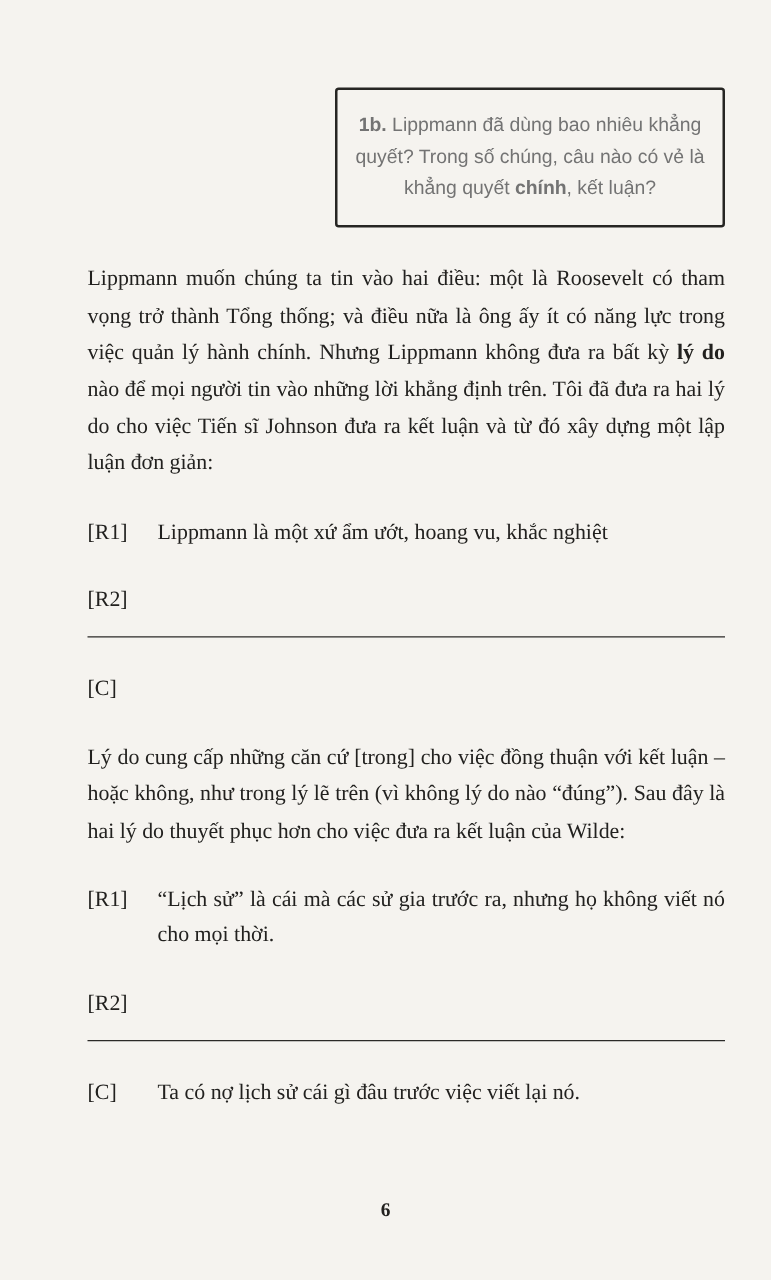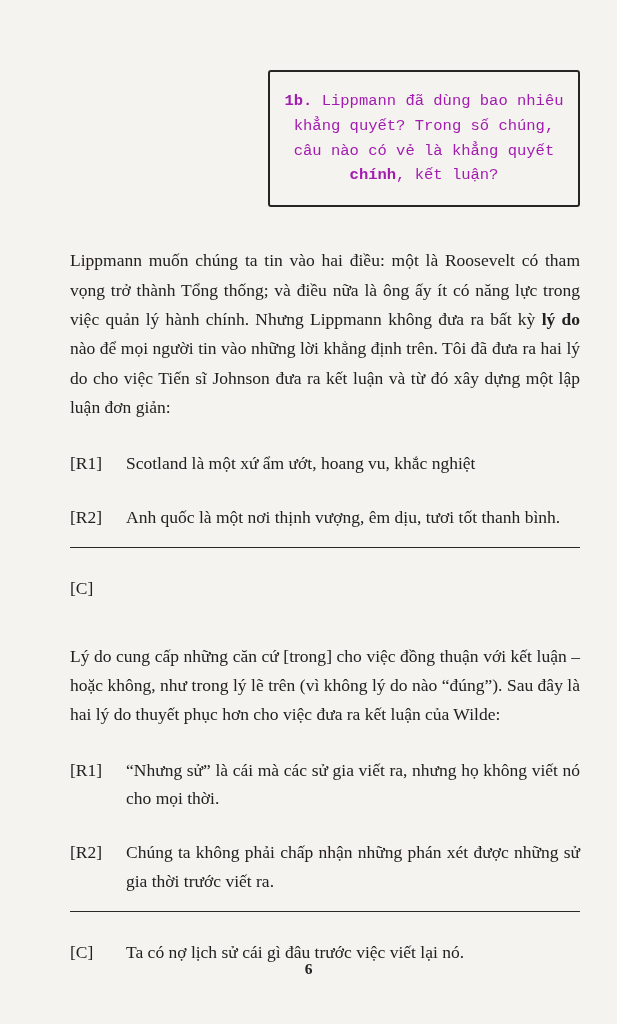--- a/index.html
+++ b/index.html
@@ -22,30 +22,30 @@
   }
 
   
   .callout {
     margin: 70px 0 0 auto;
     width: 312px;
     border: 2px solid #262523;
     border-radius: 3px;
     padding: 17px 14px;
     text-align: center;
-    font-family: Liberation Mono, monospace;
+    font-family: Liberation Sans, sans-serif;
     font-size: 15.5px;
     line-height: 1.6;
-    color: #a21caf;
+    color: #737373;
   }
   .callout .b { font-weight: bold; }
 
   
   .para {
-    margin-top: 39px;
+    margin-top: 26px;
     font-size: 17.5px;
     line-height: 1.68;
     text-align: justify;
   }
   .para .b { font-weight: bold; }
   .para .i { }
 
   .arg-block { margin-top: 14px; }
   .arg-row {
     display: grid;
@@ -83,44 +83,42 @@
       <span class="b">1b.</span><span> Lippmann đã dùng bao nhiêu khẳng quyết? Trong số chúng, câu nào có vẻ là khẳng quyết </span><span class="b">chính</span><span>, kết luận?</span>
     </div>
 
     <p class="para">
       <span>Lippmann muốn chúng ta tin vào hai điều: một là Roosevelt có tham vọng trở thành Tổng thống; và điều nữa là ông ấy ít có năng lực trong việc quản lý hành chính. Nhưng Lippmann không đưa ra bất kỳ </span><span class="b">lý do</span><span> nào để mọi người tin vào những lời khẳng định trên. Tôi đã đưa ra hai lý do cho việc Tiến sĩ Johnson đưa ra kết luận và từ đó xây dựng một lập luận đơn giản:</span>
     </p>
 
     <div class="arg-block">
       <div class="arg-row">
         <span class="label">[R1]</span>
-        <span class="text">Scotland là một xứ ẩm ướt, hoang vu, khắc nghiệt</span>
+        <span class="text">Lippmann là một xứ ẩm ướt, hoang vu, khắc nghiệt</span>
       </div>
       <div class="arg-row">
         <span class="label">[R2]</span>
-        <span class="text">Anh quốc là một nơi thịnh vượng, êm dịu, tươi tốt thanh bình.</span>
       </div>
       <hr class="divider">
       <div class="arg-row">
         <span class="label">[C]</span>
       </div>
     </div>
 
     <p class="para">
       <span>Lý do cung cấp những </span><span class="i">căn cứ</span><span> [</span><span class="i">trong</span><span>] cho việc đồng thuận với kết luận – hoặc không, như trong lý lẽ trên (vì không lý do nào “đúng”). Sau đây là hai lý do thuyết phục hơn cho việc đưa ra kết luận của Wilde:</span>
     </p>
 
     <div class="arg-block">
       <div class="arg-row">
         <span class="label">[R1]</span>
-        <span class="text">“Nhưng sử” là cái mà các sử gia viết ra, nhưng họ không viết nó cho mọi thời.</span>
+        <span class="text">“Lịch sử” là cái mà các sử gia trước ra, nhưng họ không viết nó cho mọi thời.</span>
       </div>
       <div class="arg-row">
         <span class="label">[R2]</span>
-        <span class="text">Chúng ta không phải chấp nhận những phán xét được những sử gia thời trước viết ra.</span>
       </div>
       <hr class="divider">
       <div class="arg-row">
         <span class="label">[C]</span>
         <span class="text">Ta có nợ lịch sử cái gì đâu trước việc viết lại nó.</span>
       </div>
     </div>
 
   </div>
 

